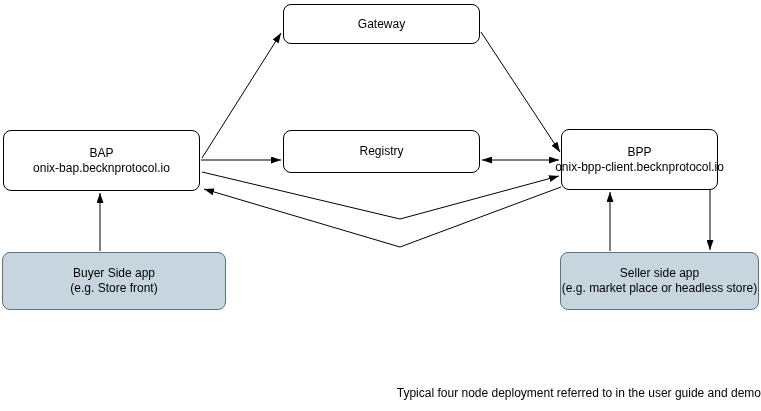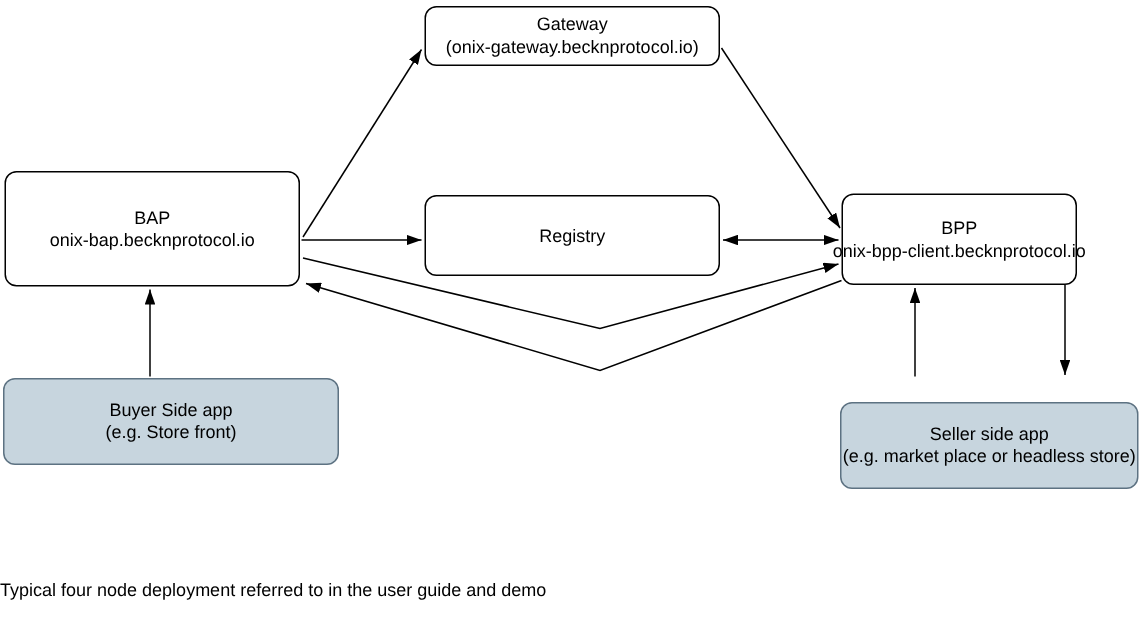--- a/index.html
+++ b/index.html
@@ -23,21 +23,21 @@
     border:1px solid #000;
     border-radius:8px;
     background:#ffffff;
     font-size:12px;
     line-height:15px;
     white-space:nowrap;
   }
   .caption{
     position:absolute;
     left:0;top:386px;width:761px;
-    text-align:left;
+    text-align:right;
     font-size:12px;
     line-height:15px;
   }
 </style>
 </head>
 <body>
 
 <div id="canvas">
 
   <svg id="edges" xmlns="http://www.w3.org/2000/svg">
@@ -55,42 +55,41 @@
       <polyline points="482,160 559,160" fill="none" stroke="#000000" stroke-width="1" marker-end="url(#ah-end)" marker-start="url(#ah-start)"></polyline>
       <polyline points="202,172 400,219 559,176" fill="none" stroke="#000000" stroke-width="1" marker-end="url(#ah-end)"></polyline>
       <polyline points="561,187 400,247 204,189" fill="none" stroke="#000000" stroke-width="1" marker-end="url(#ah-end)"></polyline>
       <polyline points="100,251 100,193" fill="none" stroke="#000000" stroke-width="1" marker-end="url(#ah-end)"></polyline>
       <polyline points="610,251 610,192" fill="none" stroke="#000000" stroke-width="1" marker-end="url(#ah-end)"></polyline>
       <polyline points="710,190 710,250" fill="none" stroke="#000000" stroke-width="1" marker-end="url(#ah-end)"></polyline>
     </svg>
 
   <div class="node white" style="left:283px;top:4px;width:197px;height:40px">
     <span>Gateway</span>
-    <span>(onix-gateway.becknprotocol.io)</span>
   </div>
 
-  <div class="node white" style="left:3px;top:114px;width:197px;height:77px">
+  <div class="node white" style="left:3px;top:130px;width:197px;height:61px">
     <span>BAP</span>
     <span>onix-bap.becknprotocol.io</span>
   </div>
 
-  <div class="node white" style="left:283px;top:130px;width:197px;height:54px">
+  <div class="node white" style="left:283px;top:130px;width:197px;height:43px">
     <span>Registry</span>
   </div>
 
   <div class="node white" style="left:561px;top:129px;width:157px;height:61px">
     <span>BPP</span>
     <span>onix-bpp-client.becknprotocol.io</span>
   </div>
 
   <div class="node app" style="left: 2px; top: 252px; width: 224px; height: 58px; background: rgb(199, 213, 222); border-color: rgb(93, 114, 130);">
     <span>Buyer Side app</span>
     <span>(e.g. Store front)</span>
   </div>
 
-  <div class="node app" style="left: 560px; top: 252px; width: 199px; height: 58px; background: rgb(199, 213, 222); border-color: rgb(93, 114, 130); margin-top: 16px;">
+  <div class="node app" style="left: 560px; top: 252px; width: 199px; height: 58px; background: rgb(199, 213, 222); border-color: rgb(93, 114, 130);">
     <span>Seller side app</span>
     <span>(e.g. market place or headless store)</span>
   </div>
 
   <div class="caption">Typical four node deployment referred to in the user guide and demo</div>
 
 </div>
 
 </body></html>

